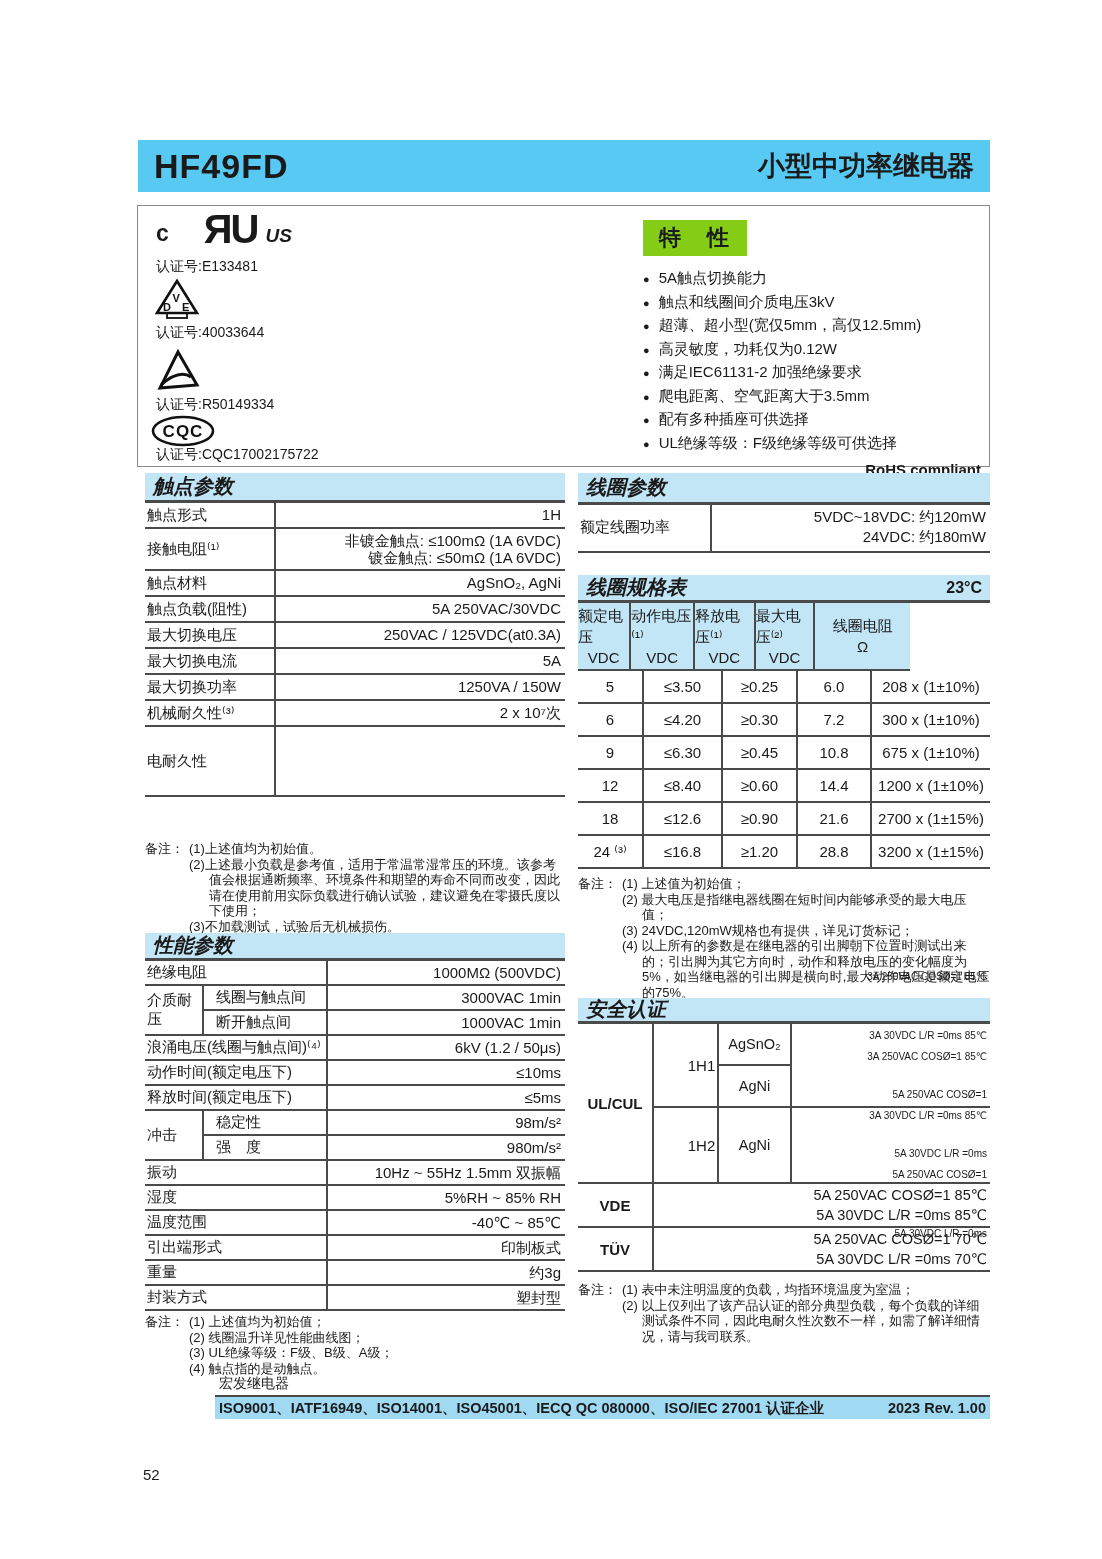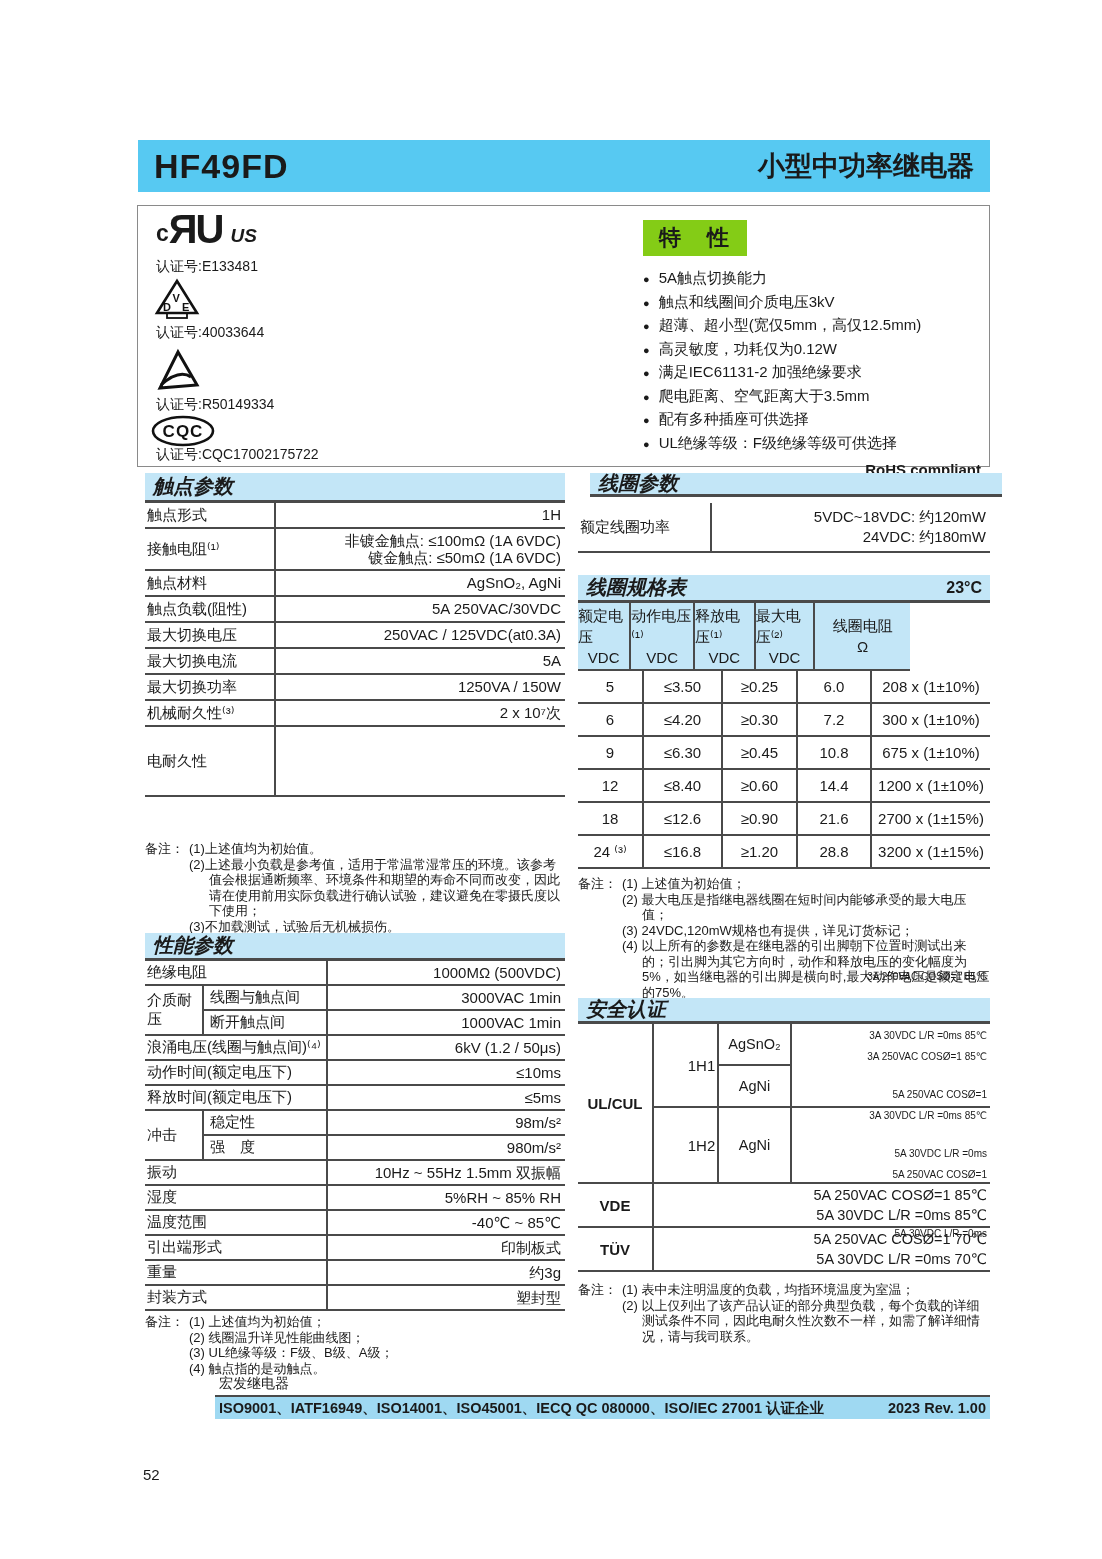--- a/index.html
+++ b/index.html
@@ -9,21 +9,21 @@
   
   .header-bar{position:absolute;left:138px;top:140px;width:852px;height:52px;background:#57c9f2;
     display:flex;justify-content:space-between;align-items:center;padding:0 16px;box-sizing:border-box;}
   .model{font-size:34px;font-weight:bold;letter-spacing:1px;}
   .product{font-size:27px;font-weight:bold;}
 
   
   .cert-box{position:absolute;left:137px;top:205px;width:853px;height:262px;border:1px solid #8a8a8a;box-sizing:border-box;}
   .ul-logo{position:absolute;left:18px;top:8px;display:flex;align-items:flex-end;font-weight:bold;}
   .ul-c{font-size:23px;line-height:1;}
-  .ul-m{font-size:40px;line-height:.78;font-weight:800;letter-spacing:-2px;}
+  .ul-m{font-size:40px;line-height:.78;font-weight:800;letter-spacing:-2px;margin-left:35px;}
   .ul-us{font-size:19px;line-height:1;margin-left:8px;font-style:italic;}
   .cert-num{position:absolute;left:18px;font-size:14px;}
   .logo-svg{position:absolute;left:16px;}
   .cqc-svg{position:absolute;left:12px;}
 
   .features{position:absolute;left:505px;top:14px;width:340px;}
   .features-title{display:inline-block;background:#84cc16;font-size:22px;font-weight:bold;
     padding:3px 16px;margin-bottom:11px;letter-spacing:2px;}
   .feat{font-size:15px;line-height:21.5px;display:flex;align-items:baseline;}
   .feat .dot{font-size:11px;margin-right:9px;flex:none;}
@@ -48,21 +48,21 @@
   
   .p1{height:25px}.pg{height:50px}
   .plabel{width:183px;flex:none;border-right:2px solid #4a4a4a;display:flex;align-items:center;
     font-size:15px;box-sizing:border-box;padding-left:2px;}
   .pgroup{display:flex;border-bottom:2px solid #4a4a4a;box-sizing:border-box;}
   .pglabel{width:57px;flex:none;display:flex;align-items:center;font-size:15px;padding-left:2px;box-sizing:border-box;}
   .pgsub{flex:1;display:flex;flex-direction:column;}
   .pgrow{flex:1;display:flex;box-sizing:border-box;}
   .pgrow.first{border-bottom:2px solid #4a4a4a;}
   .psub{width:126px;flex:none;border-left:2px solid #4a4a4a;border-right:2px solid #4a4a4a;
-    display:flex;align-items:center;font-size:15px;box-sizing:border-box;padding-left:6px;}
+    display:flex;align-items:center;font-size:15px;box-sizing:border-box;padding-left:12px;}
 
   
   .notes{position:absolute;display:flex;}
   .notes-label{font-size:13px;width:44px;flex:none;line-height:15.5px;}
   .notes-body{flex:1;}
   .note{font-size:13px;line-height:15.5px;padding-left:20px;text-indent:-20px;}
 
   
   .coil-power{position:absolute;left:578px;top:503px;width:412px;height:50px;border-bottom:2px solid #4a4a4a;
     display:flex;box-sizing:border-box;}
@@ -355,21 +355,21 @@
   <div class="notes" style="left:145px;top:1314px;width:420px">
     <div class="notes-label">备注：</div>
     <div class="notes-body">
       <div class="note">(1) 上述值均为初始值；</div>
       <div class="note">(2) 线圈温升详见性能曲线图；</div>
       <div class="note">(3) UL绝缘等级：F级、B级、A级；</div>
       <div class="note">(4) 触点指的是动触点。</div>
     </div>
   </div>
 
-  <div class="sec-bar" style="left:590px;top:473px;width:412px;height:24px">
+  <div class="sec-bar" style="left:578px;top:473px;width:412px;height:32px">
     <span class="t">线圈参数</span>
   </div>
   <div class="coil-power">
     <div class="cp-label">额定线圈功率</div>
     <div class="cp-val">
       <div>5VDC~18VDC: 约120mW</div>
       <div>24VDC: 约180mW</div>
     </div>
   </div>
 

